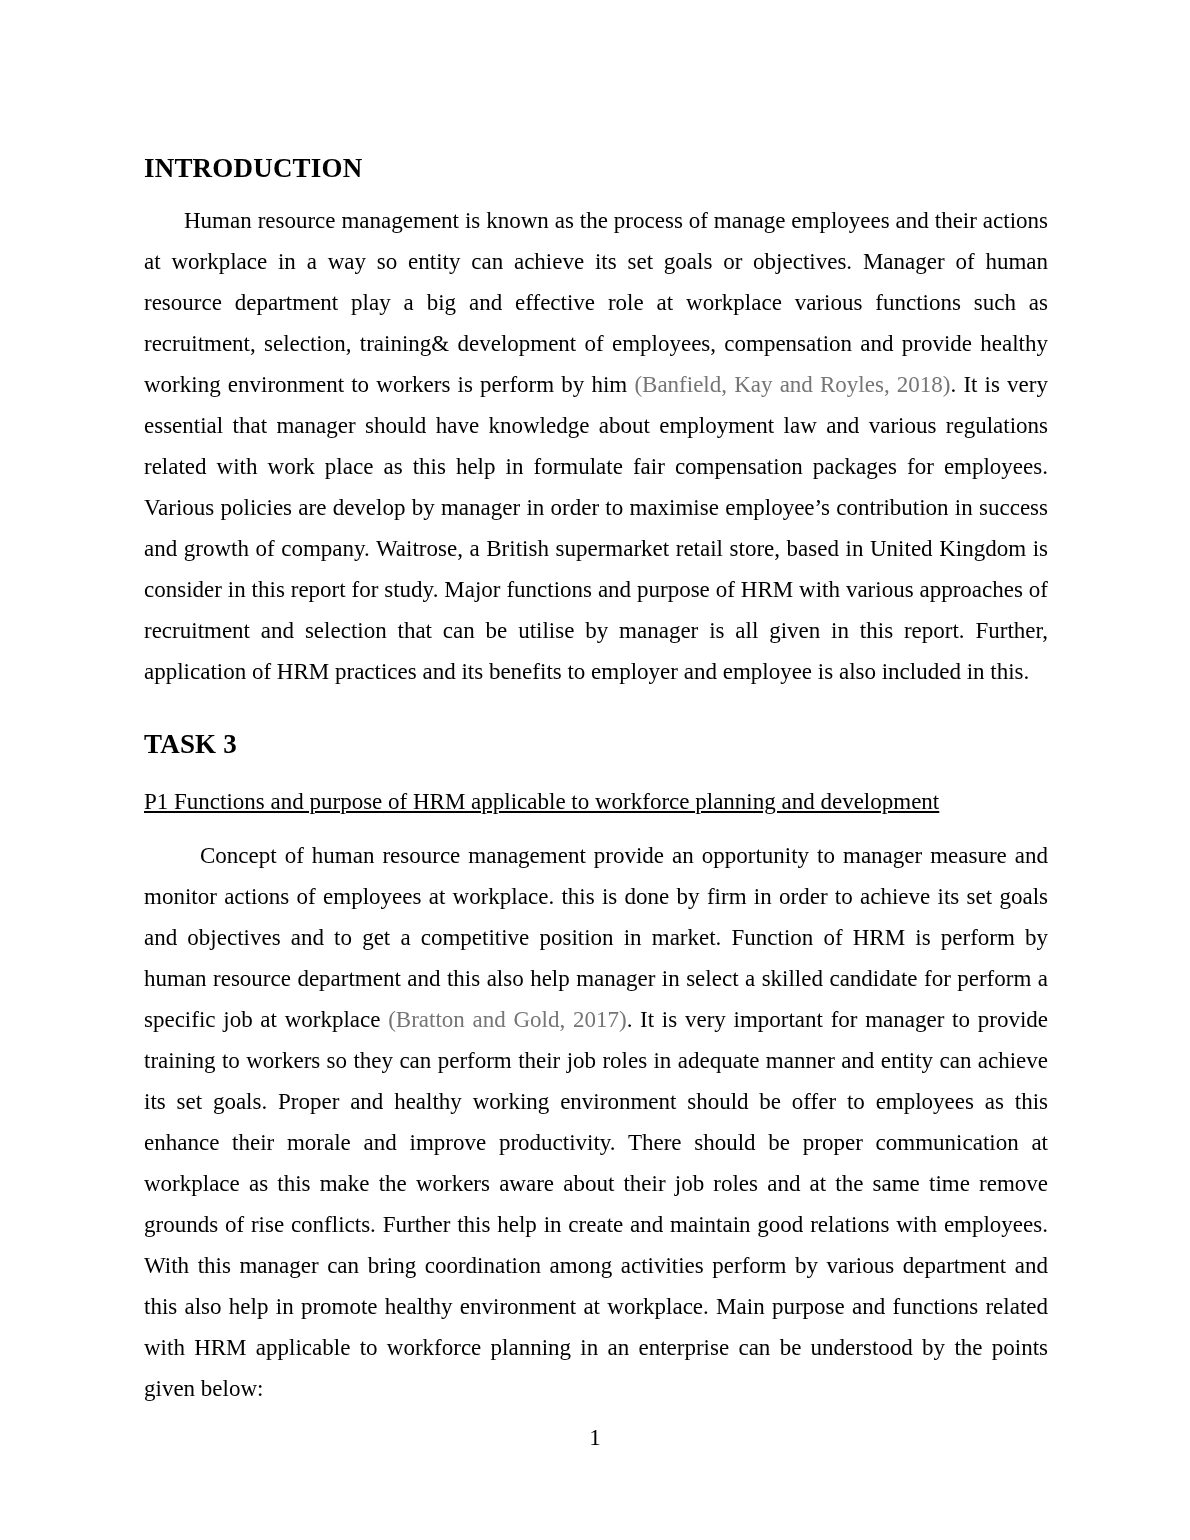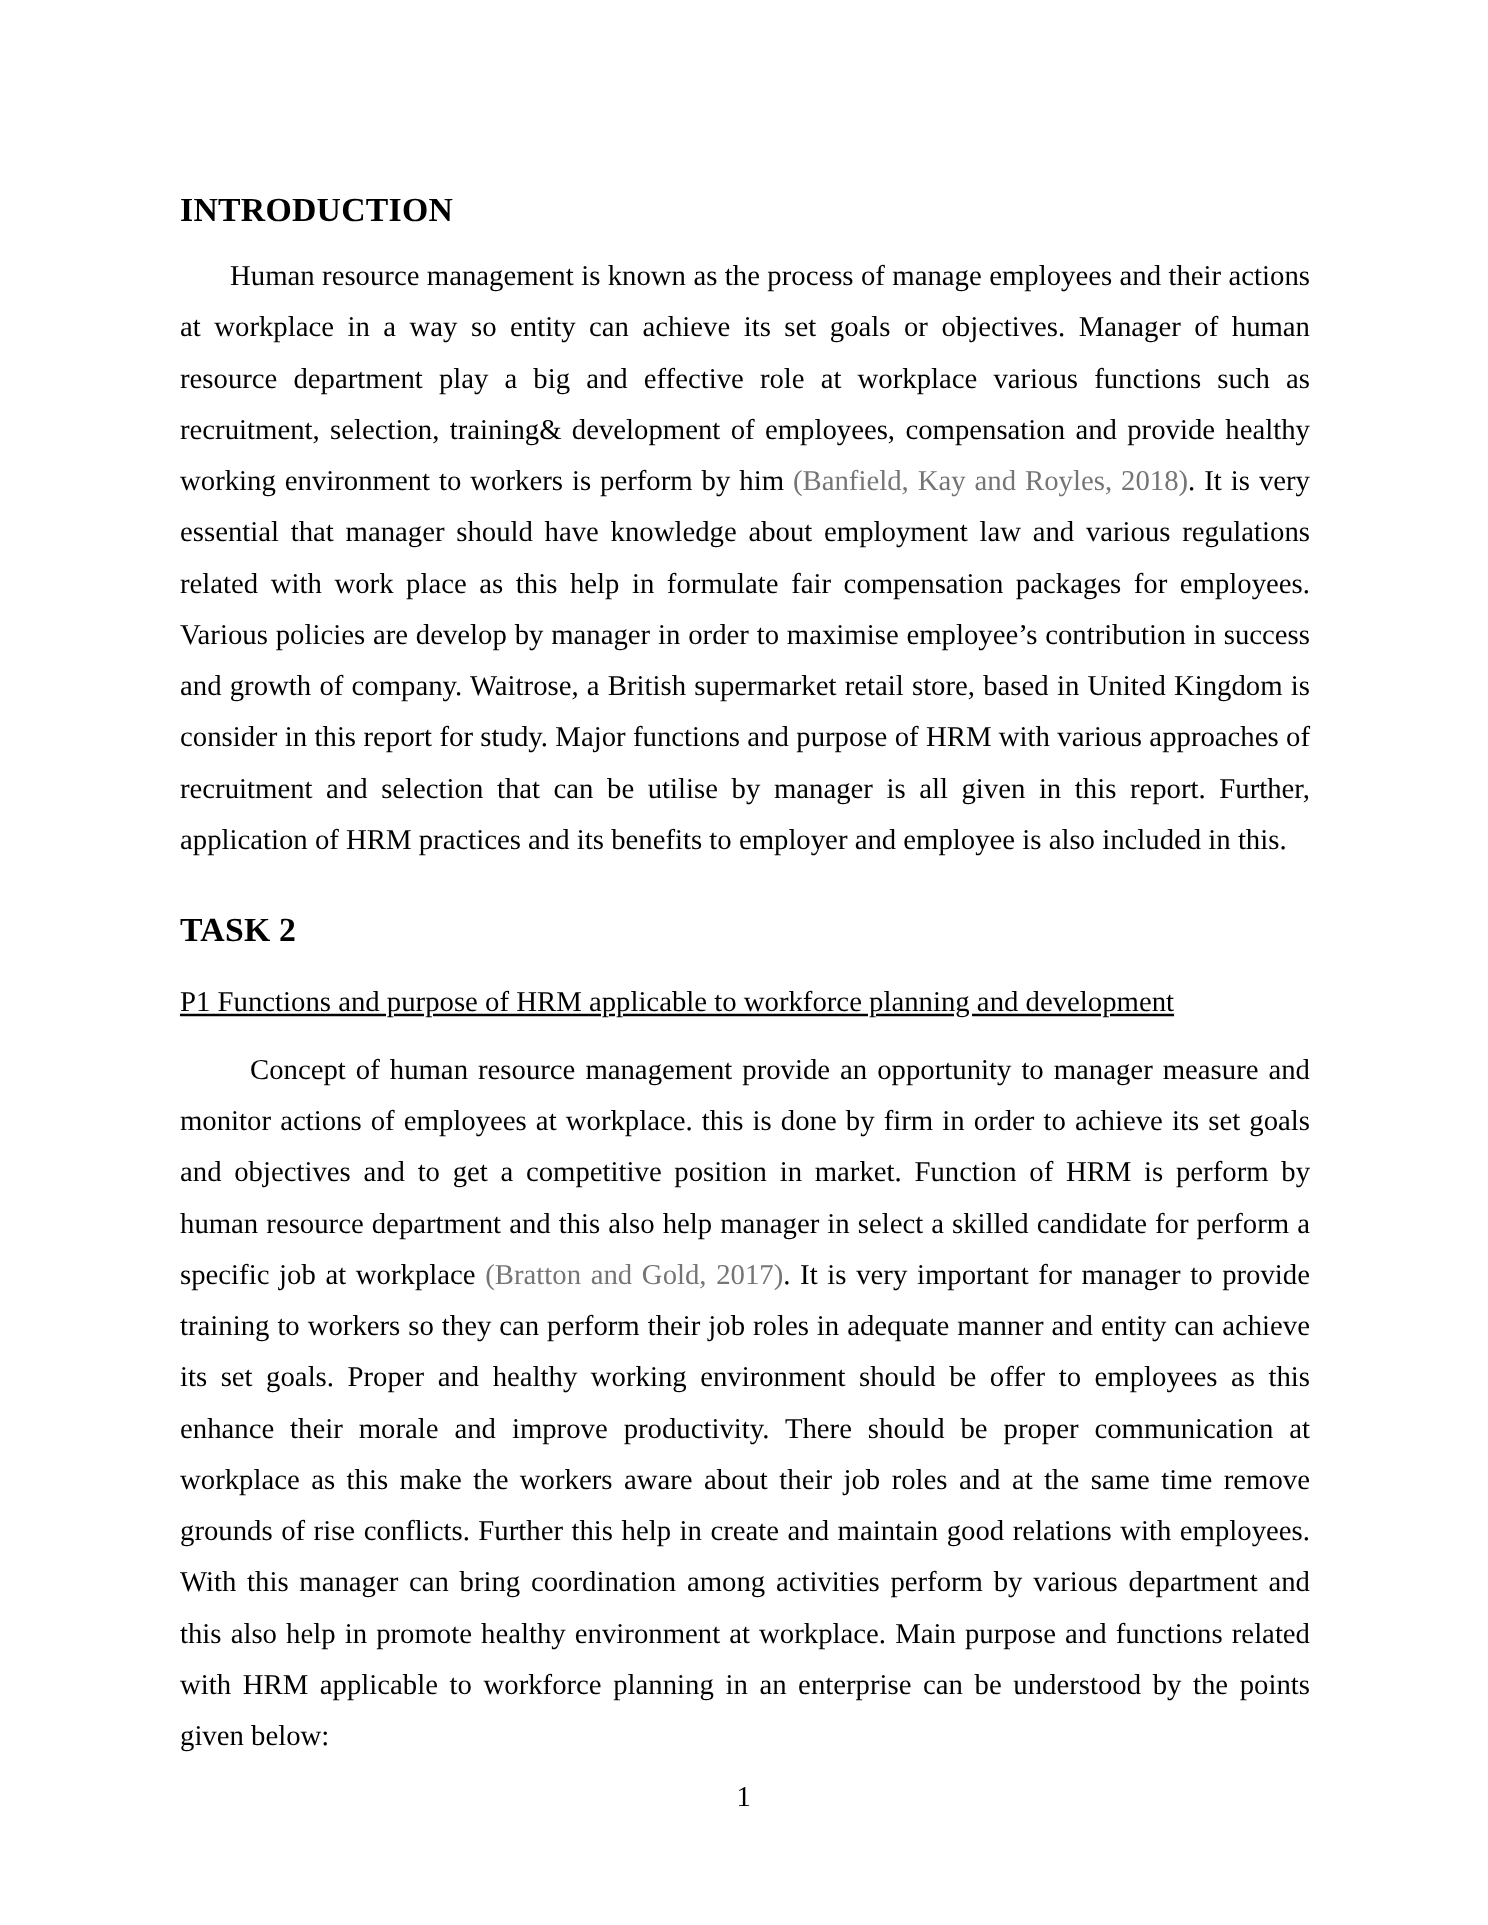--- a/index.html
+++ b/index.html
@@ -67,21 +67,21 @@
 </style>
 </head>
 <body>
 
 <div class="page" style="background: rgb(255, 255, 255); color: rgb(0, 0, 0);">
 
   <h1 class="section-heading">INTRODUCTION</h1>
 
   <p class="body-para indent-sm"><span>Human resource management is known as the process of manage employees and their actions at workplace in a way so entity can achieve its set goals or objectives. Manager of human resource department play a big and effective role at workplace various functions such as recruitment, selection, training&amp; development of employees, compensation and provide healthy working environment to workers is perform by him </span><span class="citation" style="color: rgb(117, 117, 117);">(Banfield,  Kay and Royles, 2018)</span><span>. It is very essential that manager should have knowledge about employment law and various regulations related with work place as this help in formulate fair compensation packages for employees. Various policies are develop by manager in order to maximise employee’s contribution in success and growth of company. Waitrose, a British supermarket retail store, based in United Kingdom is consider in this report for study. Major functions and purpose of HRM with various approaches of recruitment and selection that can be utilise by manager is all given in this report. Further, application of HRM practices and its benefits to employer and employee is also included in this.</span></p>
 
-  <h1 class="section-heading task-heading">TASK 2</h1>
+  <h1 class="section-heading task-heading">TASK 3</h1>
 
   <h2 class="subheading">P1 Functions and purpose of HRM applicable to workforce planning and development</h2>
 
   <p class="body-para indent-md"><span>Concept of human resource management provide an opportunity to manager measure and monitor actions of employees at workplace. this is done by firm in order to achieve its set goals and objectives and to get a competitive position in market. Function of HRM is perform by human resource department and this also help manager in  select a skilled candidate for perform a specific job at workplace </span><span class="citation" style="color: rgb(117, 117, 117);">(Bratton  and Gold, 2017)</span><span>. It is very important for manager to provide training to workers so they can perform their job roles in adequate manner and entity can achieve its set goals. Proper and healthy working environment should be offer to employees as this enhance their morale and improve productivity.  There should be proper communication at workplace as this make the workers aware about their job roles and at the same time remove grounds of rise conflicts. Further this help in create and maintain good relations with employees. With this manager can bring coordination among activities perform by various department and this also help in promote healthy environment at workplace. Main purpose and functions related with HRM applicable to workforce planning in an enterprise can be understood by the points given below:</span></p>
 
   <div class="page-number">1</div>
 
 </div>
 
 </body></html>

